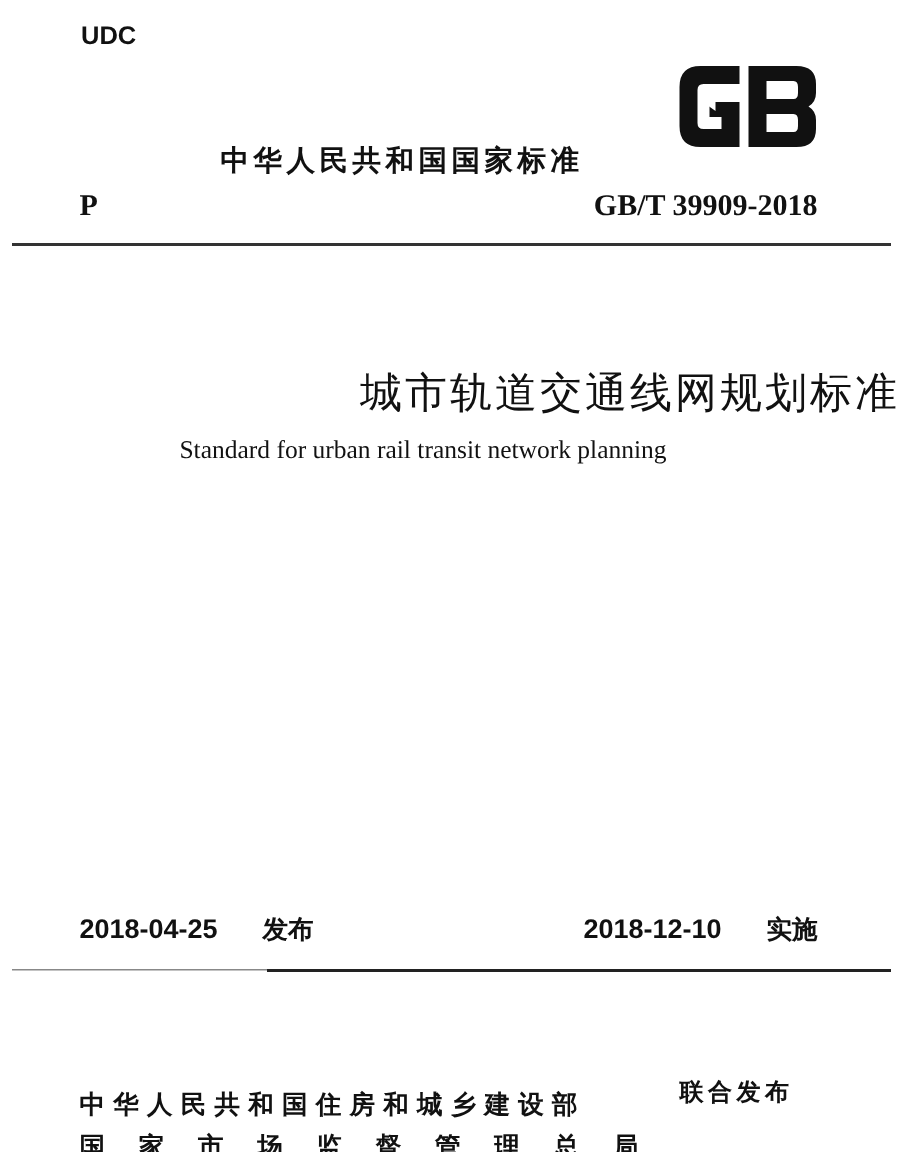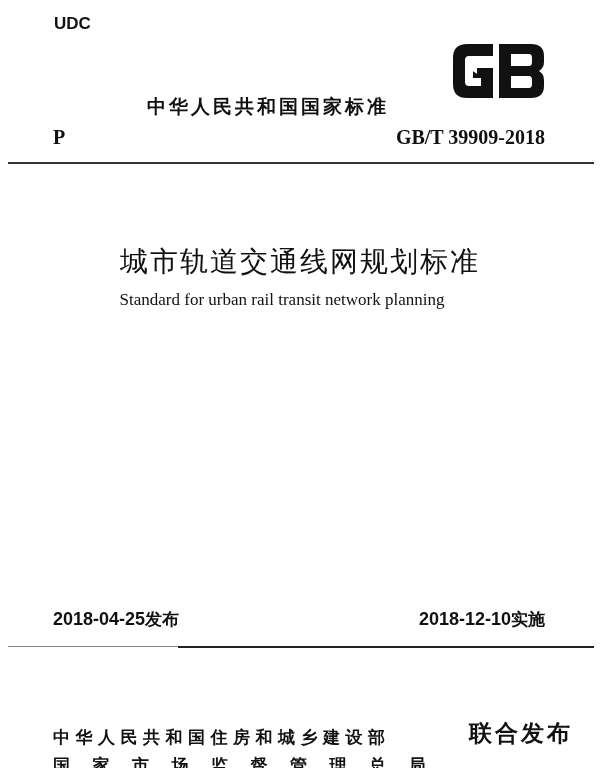--- a/index.html
+++ b/index.html
@@ -4,32 +4,32 @@
 <style>
   html, body { margin:0; padding:0; }
   body { width:600px; height:768px; background:#ffffff; position:relative; overflow:hidden; color:#111; font-family:"DejaVu Serif", serif; }
   .abs { position:absolute; }
   .udc { left:54px; top:14px; font-family:Liberation Sans, sans-serif; font-weight:bold; font-size:17px; letter-spacing:0px; }
   .nat-std { left:147px; top:70px; font-family:"DejaVu Sans", sans-serif; font-weight:bold; font-size:19px; letter-spacing:3px;margin-top:24px; }
   .gb-logo { left:449px; top:40px; width:99px; height:62px; }
   .p-code { left:53px; top:126px; font-family:"Liberation Serif", serif; font-weight:bold; font-size:20px; }
   .std-no { right:55px; top:126px; font-family:"Liberation Serif", serif; font-weight:bold; font-size:20px; }
   .rule-top { left:8px; top:162px; width:586px; height:1.5px; background:#333; }
-  .title-cn { left:0; width:600px; top:243px; text-align:center; font-family:Liberation Serif, serif; font-size:28px; letter-spacing:2px; }
+  .title-cn { left:0; width:600px; top:243px; text-align:right; font-family:Liberation Serif, serif; font-size:28px; letter-spacing:2px; }
   .title-en { left:0; width:564px; top:290px; text-align:center; font-family:"Liberation Serif", serif; font-size:17px; }
   .date-issue { left:53px; top:608px; font-size:18px; font-weight:bold; }
   .date-impl { right:55px; top:608px; font-size:18px; font-weight:bold; }
   .date-issue .num, .date-impl .num { font-family:Liberation Sans, sans-serif; }
-  .date-issue .lbl, .date-impl .lbl { font-family:"DejaVu Sans", sans-serif; margin-left:0; font-size:17px; }
+  .date-issue .lbl, .date-impl .lbl { font-family:"DejaVu Sans", sans-serif; margin-left:30px; font-size:17px; }
   .rule-bot-left { left:8px; top:646px; width:170px; height:1px; background:#888; }
   .rule-bot { left:178px; top:646px; width:416px; height:2px; background:#222; }
   .issuers { left:53px; top:705px; font-family:"DejaVu Sans", sans-serif; font-weight:bold; font-size:17px; line-height:28px; }
   .issuer-line1 { letter-spacing:5.5px;margin-top:18px; }
   .issuer-line2 { letter-spacing:22.5px; }
-  .joint { left:453px; top:718px; font-family:"DejaVu Sans", sans-serif; font-weight:bold; font-size:23px; letter-spacing:3px;margin-left:16px; }
+  .joint { left:453px; top:718px; font-family:"DejaVu Sans", sans-serif; font-weight:bold; font-size:16px; letter-spacing:3px; }
 </style>
 </head>
 <body>
 
 <div class="abs udc">UDC</div>
 <div class="abs nat-std">中华人民共和国国家标准</div>
 
 <div class="abs gb-logo">
   <svg width="99" height="62" viewBox="0 0 99 62">
 

